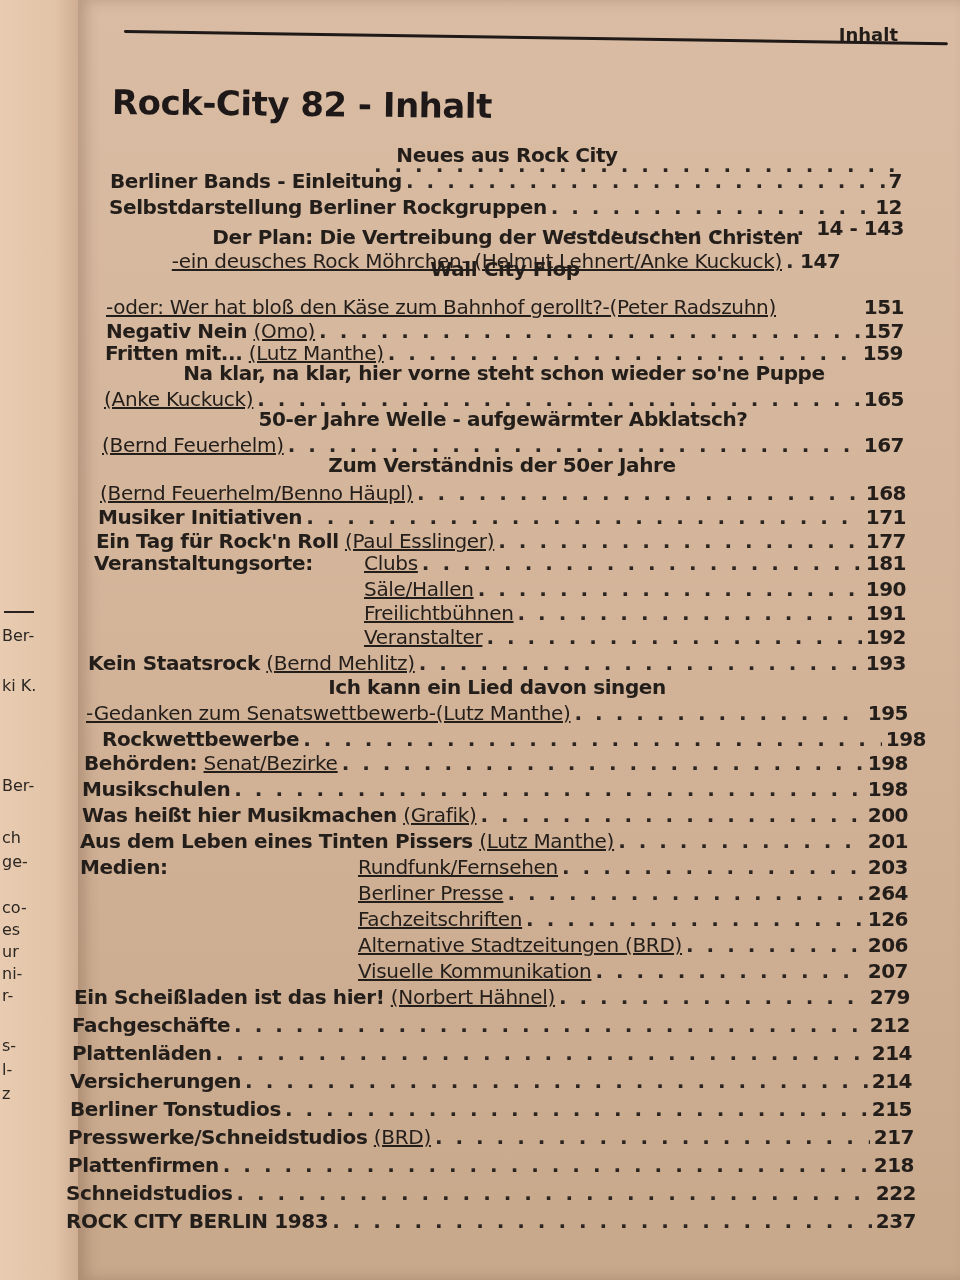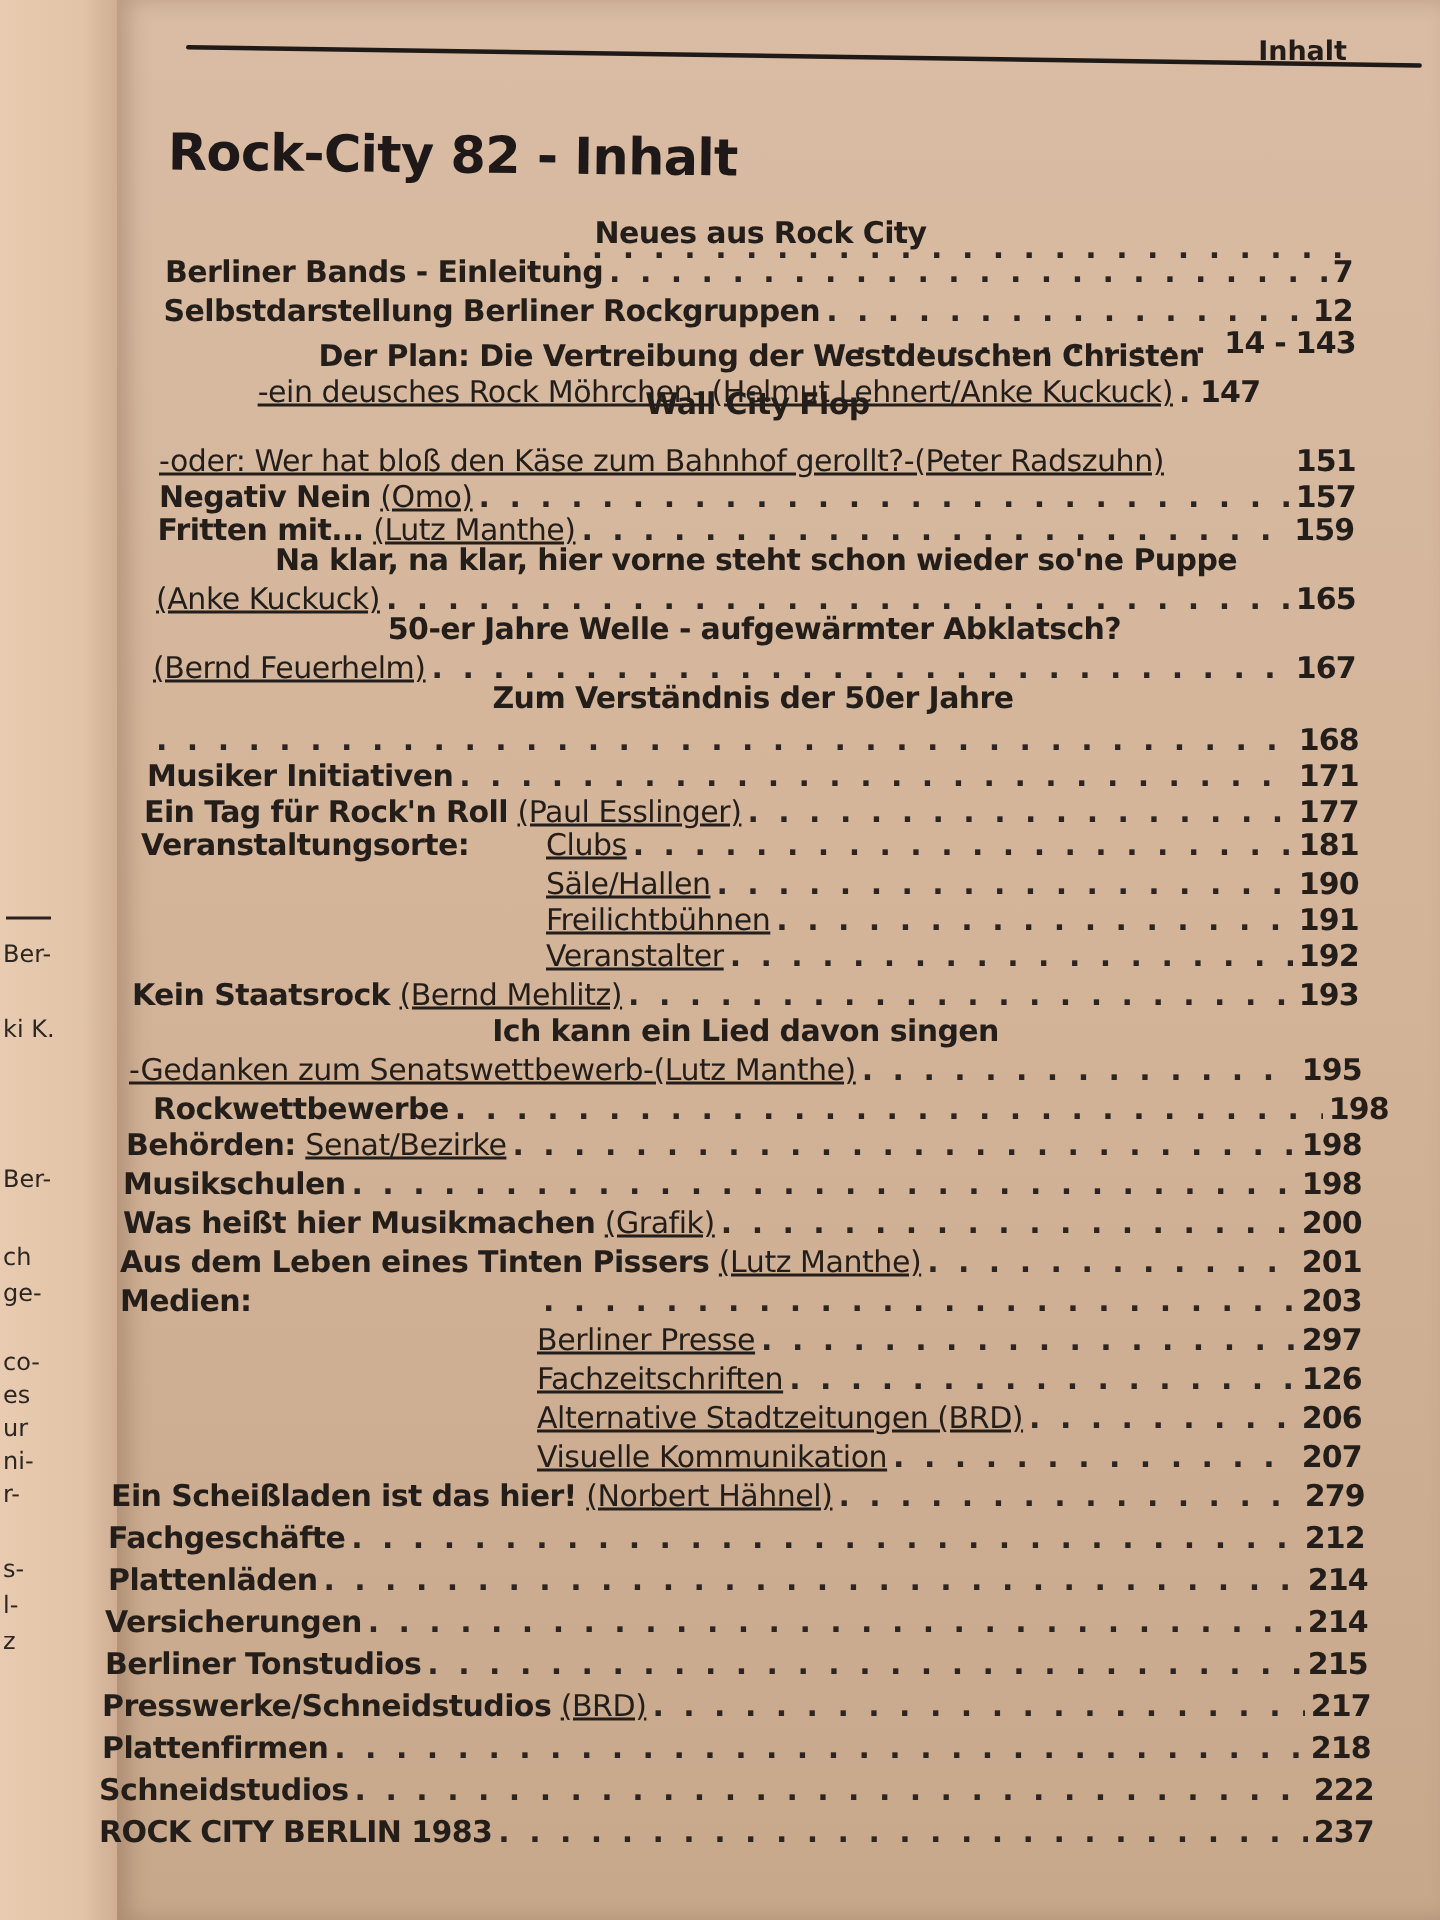--- a/index.html
+++ b/index.html
@@ -132,20 +132,21 @@
     </div>
     <div class="row" style="left:24px; top:432px; width:802px">
       <span class="n">(Bernd Feuerhelm)</span>
         <span class="leader"></span>
         <span class="page-num">167</span>
     </div>
     <div class="row" style="left:22px; top:452px; width:804px">
       <span class="b">Zum Verständnis der 50er Jahre</span>
     </div>
     <div class="row" style="left:22px; top:480px; width:806px">
+      <span class="n">(Bernd Feuerhelm/Benno Häupl)</span>
         <span class="leader"></span>
         <span class="page-num">168</span>
     </div>
     <div class="row" style="left:20px; top:504px; width:808px">
       <span class="b">Musiker Initiativen</span>
         <span class="leader"></span>
         <span class="page-num">171</span>
     </div>
     <div class="row" style="left:18px; top:528px; width:810px">
       <span class="b">Ein Tag für Rock'n Roll</span>&nbsp;<span class="n">(Paul Esslinger)</span><span class="leader"></span><span class="page-num">177</span>
@@ -196,27 +197,28 @@
         <span class="page-num">198</span>
     </div>
     <div class="row" style="left:4px; top:802px; width:826px">
       <span class="b">Was heißt hier Musikmachen</span>&nbsp;<span class="n">(Grafik)</span><span class="leader"></span><span class="page-num">200</span>
     </div>
     <div class="row" style="left:2px; top:828px; width:828px">
       <span class="b">Aus dem Leben eines Tinten Pissers</span>&nbsp;<span class="n">(Lutz Manthe)</span><span class="leader"></span><span class="page-num">201</span>
     </div>
     <div class="row" style="left:2px; top:854px; width:828px">
       <span class="b" style="width:278px; display:inline-block">Medien:</span>
+        <span class="n">Rundfunk/Fernsehen</span>
         <span class="leader"></span>
         <span class="page-num">203</span>
     </div>
     <div class="row" style="left:2px; top:880px; width:828px; padding-left:278px; box-sizing:border-box">
       <span class="n">Berliner Presse</span>
         <span class="leader"></span>
-        <span class="page-num">297</span>
+        <span class="page-num">264</span>
     </div>
     <div class="row" style="left:2px; top:906px; width:828px; padding-left:278px; box-sizing:border-box">
       <span class="n">Fachzeitschriften</span>
         <span class="leader"></span>
         <span class="page-num">126</span>
     </div>
     <div class="row" style="left:2px; top:932px; width:828px; padding-left:278px; box-sizing:border-box">
       <span class="n">Alternative Stadtzeitungen (BRD)</span>
         <span class="leader"></span>
         <span class="page-num">206</span>

